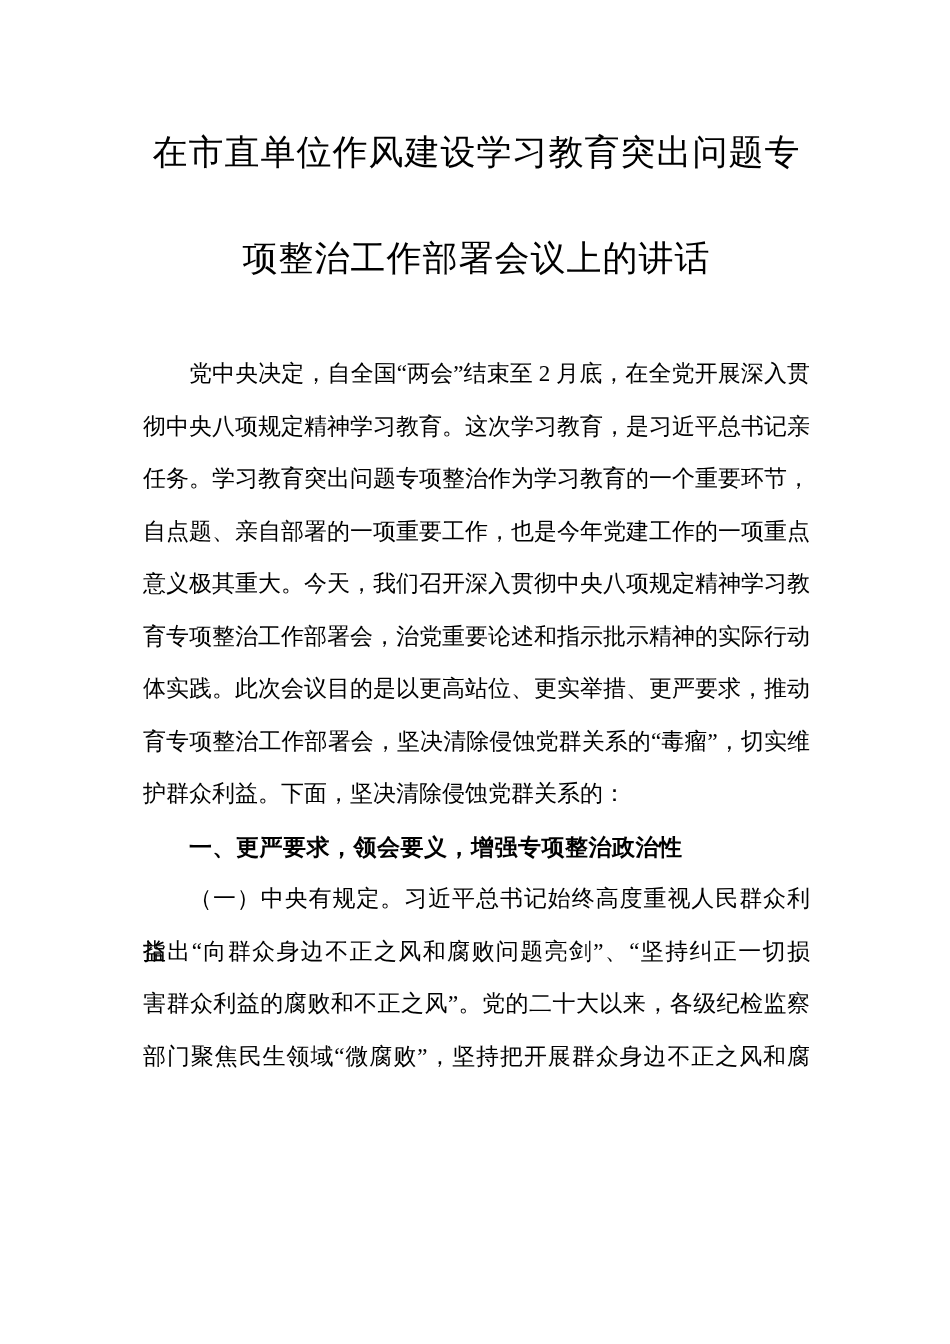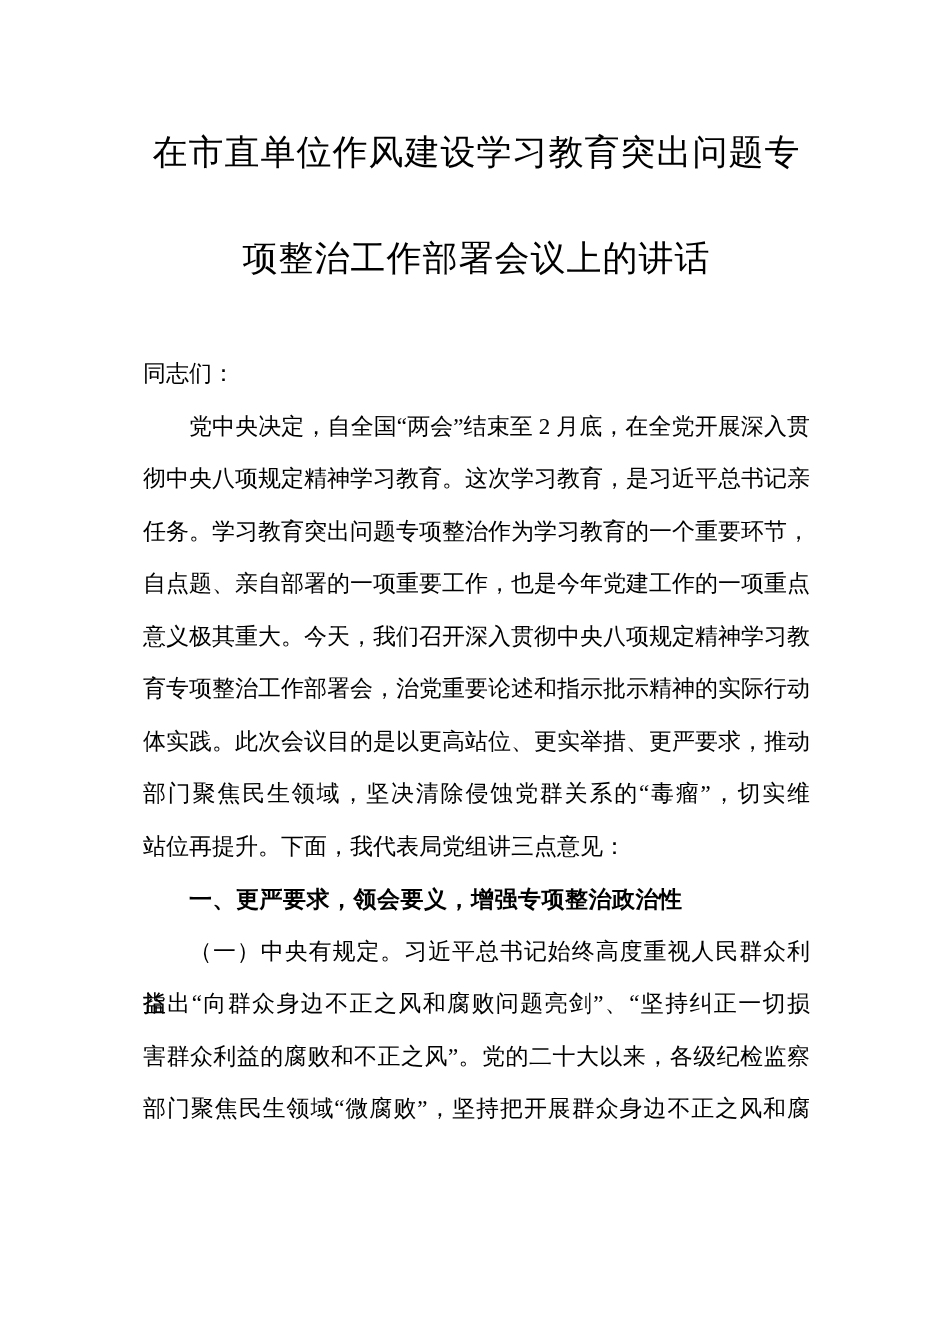--- a/index.html
+++ b/index.html
@@ -60,31 +60,30 @@
 
 <div class="page">
 
   <div class="doc-title">
     <span class="title-line">在市直单位作风建设学习教育突出问题专</span>
     <span class="title-line">项整治工作部署会议上的讲话</span>
   </div>
 
   <div class="body-text">
 
-    <div class="line">同志们：</div>
 
     <div class="line just indent">党中央决定，自全国“两会”结束至 2 月底，在全党开展深入贯</div>
     <div class="line just">彻中央八项规定精神学习教育。这次学习教育，是习近平总书记亲</div>
     <div class="line just">任务。学习教育突出问题专项整治作为学习教育的一个重要环节，</div>
     <div class="line just">自点题、亲自部署的一项重要工作，也是今年党建工作的一项重点</div>
     <div class="line just">意义极其重大。今天，我们召开深入贯彻中央八项规定精神学习教</div>
     <div class="line just">育专项整治工作部署会，治党重要论述和指示批示精神的实际行动</div>
     <div class="line just">体实践。此次会议目的是以更高站位、更实举措、更严要求，推动</div>
-    <div class="line just">部门聚焦民生领域，坚决清除侵蚀党群关系的“毒瘤”，切实维</div>
-    <div class="line">站位再提升。下面，我代表局党组讲三点意见：</div>
+    <div class="line just">育专项整治工作部署会，坚决清除侵蚀党群关系的“毒瘤”，切实维</div>
+    <div class="line">护群众利益。下面，坚决清除侵蚀党群关系的：</div>
 
     <div class="line heading indent">一、更严要求，领会要义，增强专项整治政治性</div>
 
     <div class="line just indent">（一）中央有规定。习近平总书记始终高度重视人民群众利益，</div>
     <div class="line just">指出“向群众身边不正之风和腐败问题亮剑”、“坚持纠正一切损</div>
     <div class="line just">害群众利益的腐败和不正之风”。党的二十大以来，各级纪检监察</div>
     <div class="line just">部门聚焦民生领域“微腐败”，坚持把开展群众身边不正之风和腐</div>
 
   </div>
 

